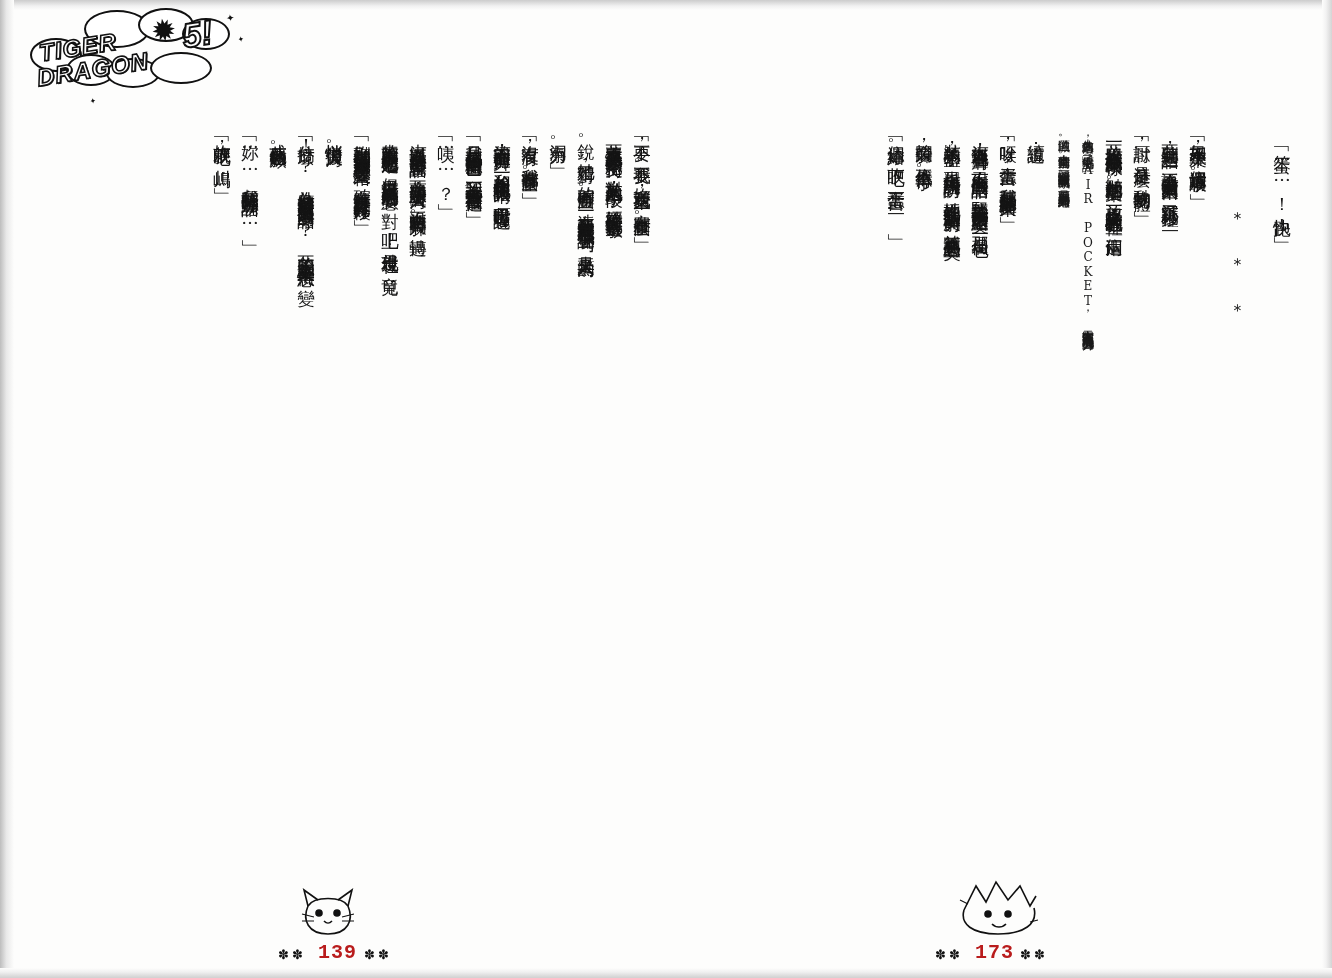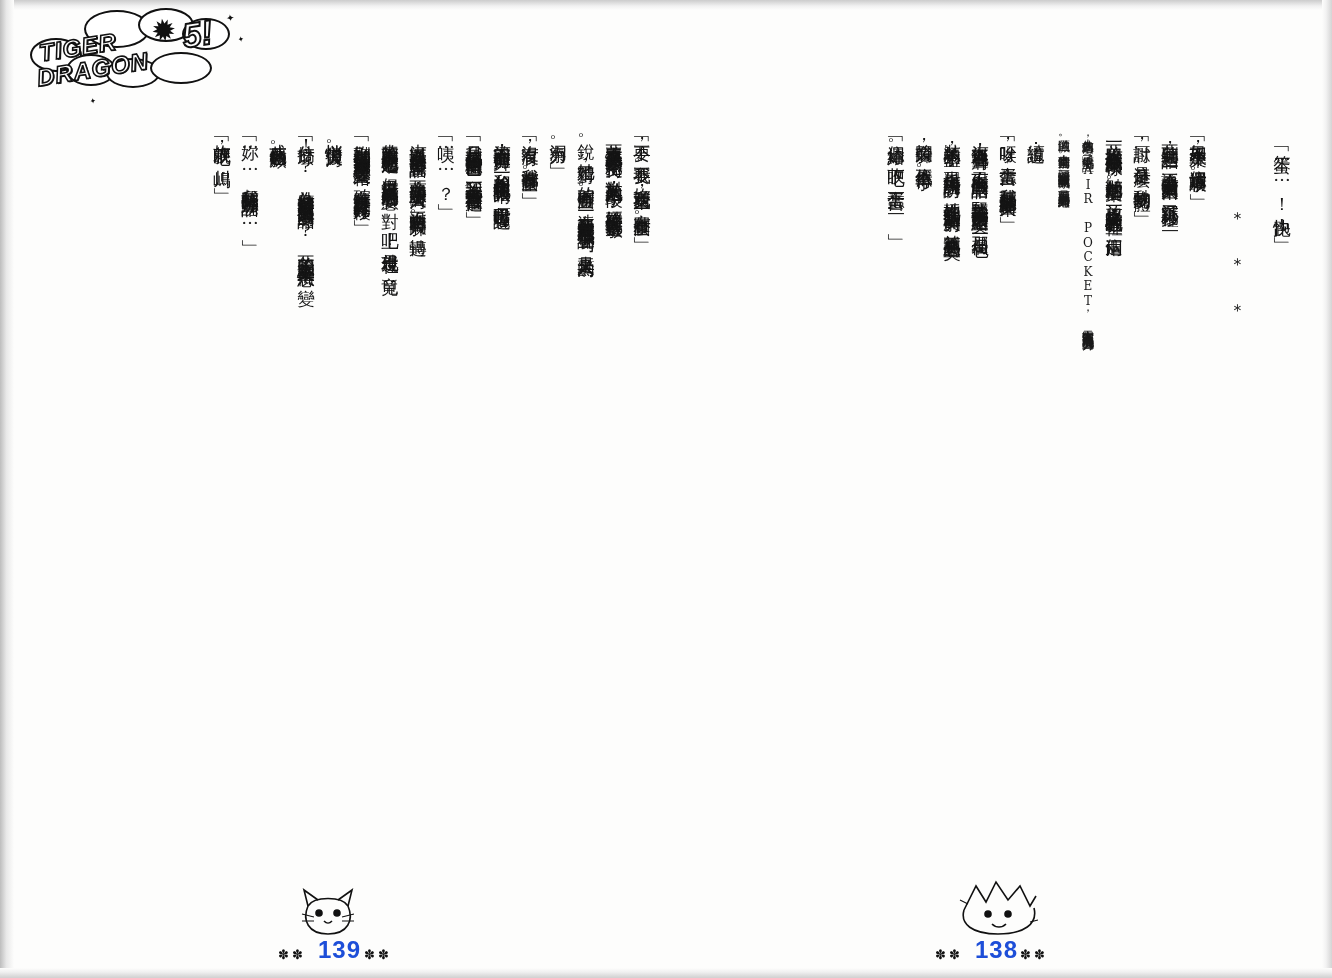--- a/index.html
+++ b/index.html
@@ -124,24 +124,24 @@
   }
   .vtext.scene {
     font-size: 17px;
     letter-spacing: 6px;
   }
 
   
   .folio {
     position: absolute;
     bottom: 14px;
-    font-family: Liberation Sans, sans-serif;
+    font-family: Liberation Mono, monospace;
     font-weight: bold;
-    font-size: 24px;
-    color: #1d4ed8;
+    font-size: 20px;
+    color: #b91c1c;
     letter-spacing: 1px;
   }
   .folio-orn {
     position: absolute;
     bottom: 16px;
     font-size: 13px;
     color: #111;
     letter-spacing: 3px;
   }
   #folio-left  { left: 318px; }
@@ -246,15 +246,15 @@
       <path d="M34 44 C38 48, 44 48, 48 44"></path>
       <path d="M2 20 L10 24 M80 40 L72 42" stroke-width="1.1"></path>
     </g>
   </svg>
 
   <div class="folio-orn" id="orn-left-a">✽✽</div>
   <div class="folio" id="folio-left">139</div>
   <div class="folio-orn" id="orn-left-b">✽✽</div>
 
   <div class="folio-orn" id="orn-right-a">✽✽</div>
-  <div class="folio" id="folio-right">138</div>
+  <div class="folio" id="folio-right">173</div>
   <div class="folio-orn" id="orn-right-b">✽✽</div>
 </div>
 
 </body></html>

